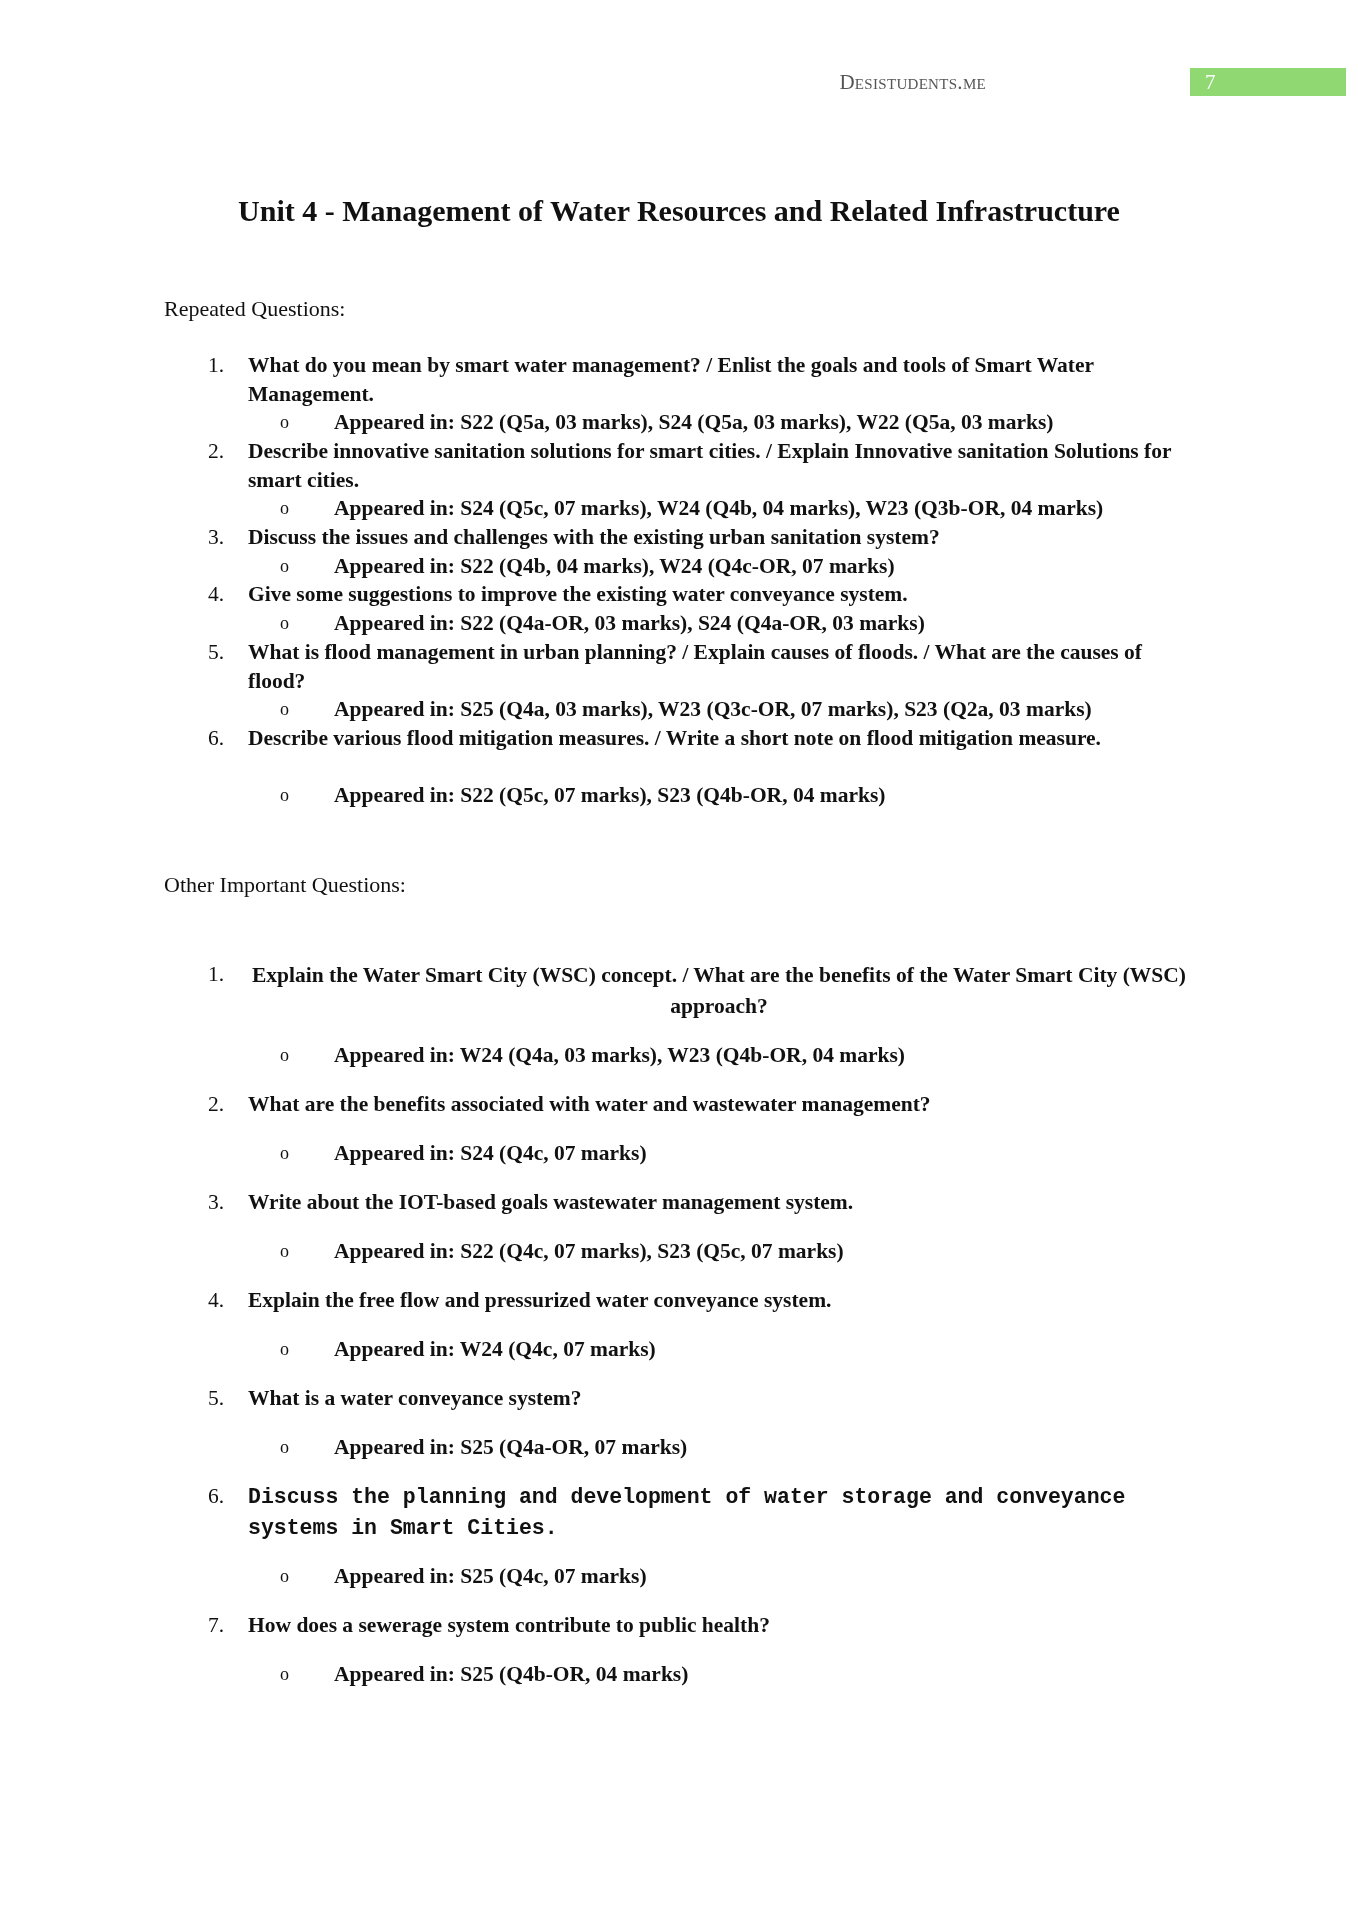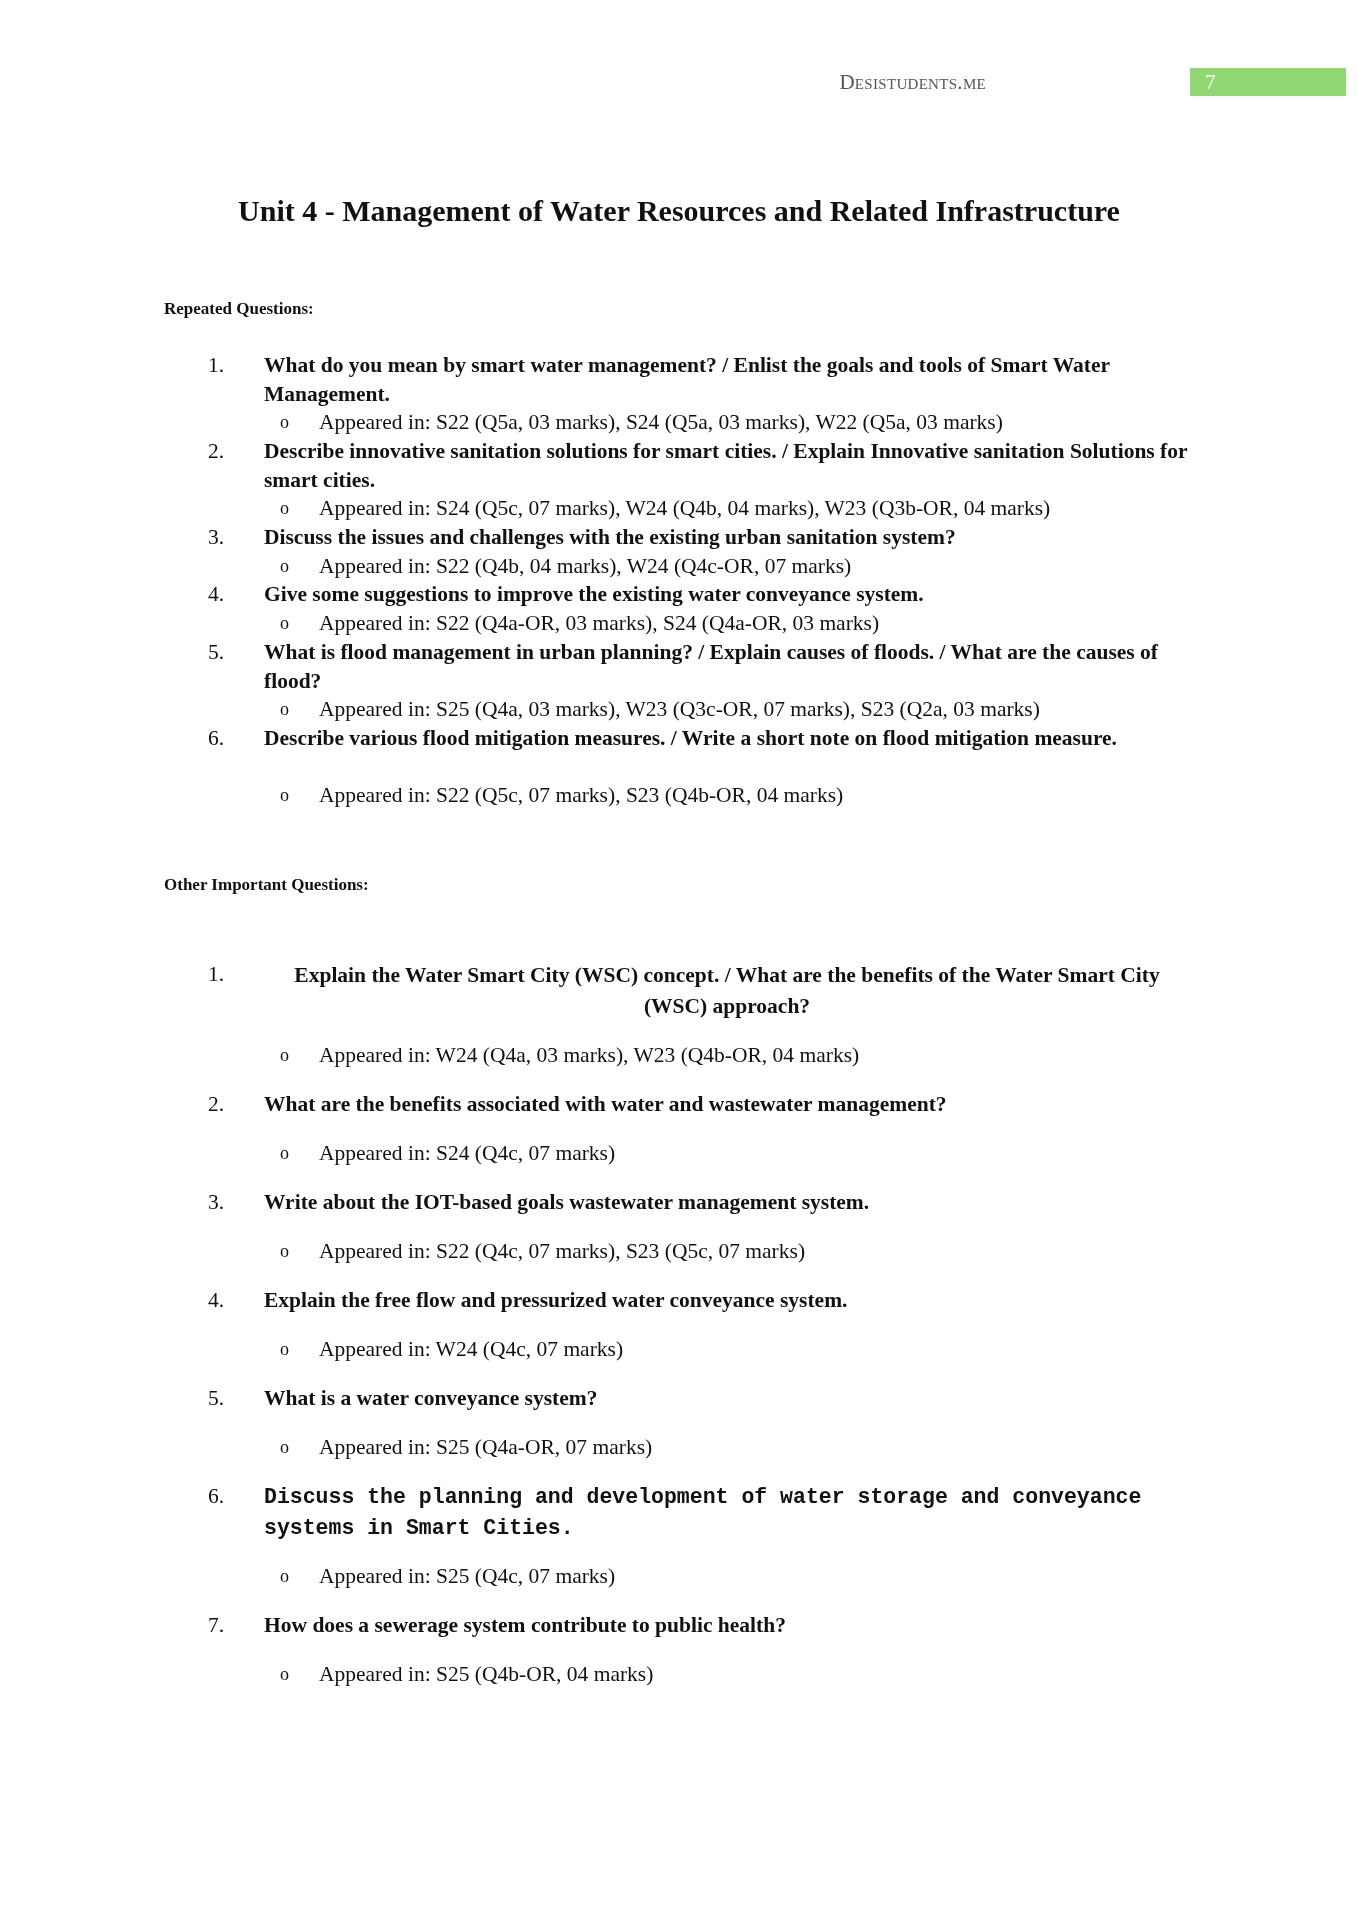--- a/index.html
+++ b/index.html
@@ -51,60 +51,61 @@
       left: 0;
       width: 1358px;
       text-align: center;
       font-size: 30px;
       font-weight: bold;
       line-height: 36px;
     }
     .section-heading {
       position: absolute;
       left: 164px;
-      font-size: 17px;
-      font-weight: bold;
+      font-size: 22px;
+      font-weight: normal;
       line-height: 28px;
     }
     .q {
       position: absolute;
       left: 200px;
       width: 990px;
       font-size: 21.5px;
       line-height: 28.5px;
     }
     .q-num {
       position: absolute;
       left: 0;
       top: 0;
       width: 24px;
       text-align: right;
       font-weight: normal;
     }
     .q-text {
       display: block;
-      margin-left: 64px;
+      margin-left: 48px;
       font-weight: bold;
     }
     .appeared {
       position: absolute;
       left: 284px;
       font-size: 21.5px;
       line-height: 28.5px;
       white-space: nowrap;
     }
     .bullet {
       position: absolute;
       left: -4px;
       top: 0;
       font-size: 18px;
     }
     .appeared-text {
       display: inline-block;
-      margin-left: 35px;
+      margin-left: 50px;
+      font-weight: bold;
     }
   </style>
 </head>
 <body>
 
 <div class="header">
   <span class="site-name">Desistudents.me</span>
   <span class="page-badge">7</span>
 </div>
 

